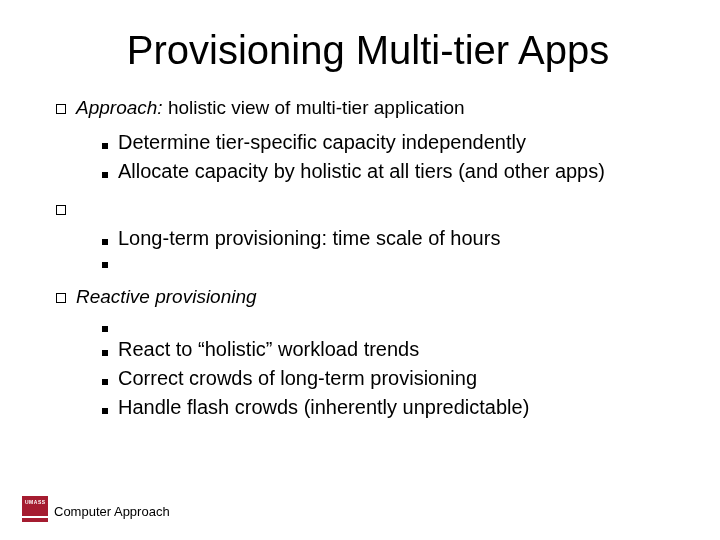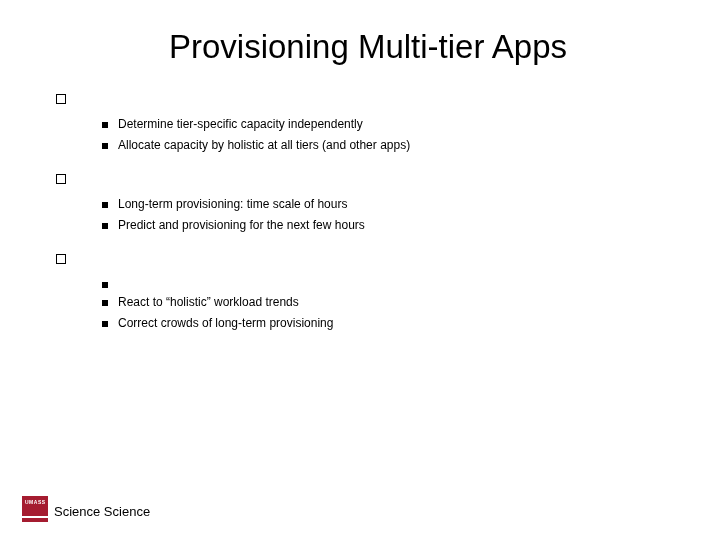--- a/index.html
+++ b/index.html
@@ -10,21 +10,21 @@
     font-family: Arial, Helvetica, sans-serif;
     color: #000000;
     position: relative;
     overflow: hidden;
   }
   .slide {
     padding: 28px 40px 0 56px;
   }
   .title {
     text-align: center;
-    font-size: 33px;
+    font-size: 40px;
     font-weight: normal;
     color: #000000;
     margin-bottom: 24px;
   }
   .top-list {
     list-style: none;
     padding-left: 0;
   }
   .top-list > li {
     margin-bottom: 18px;
@@ -61,21 +61,21 @@
     margin-bottom: 6px;
   }
   .sq-bullet {
     width: 6px;
     height: 6px;
     background: #000;
     flex-shrink: 0;
     margin-top: 6px;
   }
   .sub-text {
-    font-size: 12px;
+    font-size: 20px;
     color: #000;
   }
   .footer {
     position: absolute;
     left: 22px;
     bottom: 14px;
     display: flex;
     align-items: center;
     gap: 6px;
   }
@@ -116,20 +116,23 @@
 <body>
 
 <div class="slide">
   <h1 class="title">Provisioning Multi-tier Apps</h1>
 
   <ul class="top-list">
 
     <li>
       <div class="top-item-row">
         <span class="check-box"></span>
+        <span class="top-label">
+          <span class="emph">Approach:</span><span> holistic view of multi-tier application</span>
+        </span>
       </div>
       <ul class="sub-list">
         <li>
             <span class="sq-bullet"></span>
             <span class="sub-text">Determine tier-specific capacity independently</span>
           </li>
         <li>
             <span class="sq-bullet"></span>
             <span class="sub-text">Allocate capacity by holistic at all tiers (and other apps)</span>
           </li>
@@ -140,47 +143,51 @@
       <div class="top-item-row">
         <span class="check-box"></span>
       </div>
       <ul class="sub-list">
         <li>
             <span class="sq-bullet"></span>
             <span class="sub-text">Long-term provisioning: time scale of hours</span>
           </li>
         <li>
             <span class="sq-bullet"></span>
-            <span class="sub-text">Predict and provisioning for the next few hours</span>
           </li>
       </ul>
     </li>
 
     <li>
       <div class="top-item-row">
         <span class="check-box"></span>
+        <span class="top-label emph">Reactive provisioning</span>
       </div>
       <ul class="sub-list">
         <li>
             <span class="sq-bullet"></span>
           </li>
         <li>
             <span class="sq-bullet"></span>
             <span class="sub-text">React to “holistic” workload trends</span>
           </li>
         <li>
             <span class="sq-bullet"></span>
             <span class="sub-text">Correct crowds of long-term provisioning</span>
           </li>
+        <li>
+            <span class="sq-bullet"></span>
+            <span class="sub-text">Handle flash crowds (inherently unpredictable)</span>
+          </li>
       </ul>
     </li>
 
   </ul>
 </div>
 
 <div class="footer">
   <div class="logo">
     <div class="logo-top"></div>
     <div class="logo-stripe"></div>
     <div class="logo-letters">UMASS</div>
   </div>
-  <span class="footer-text">Science Science</span>
+  <span class="footer-text">Computer Approach</span>
 </div>
 
 </body></html>

